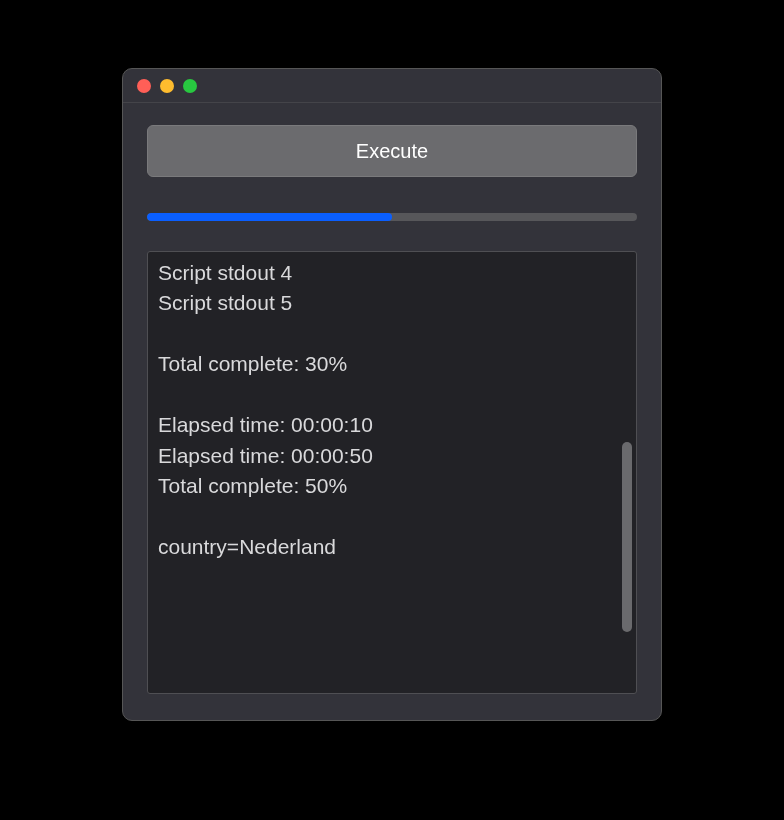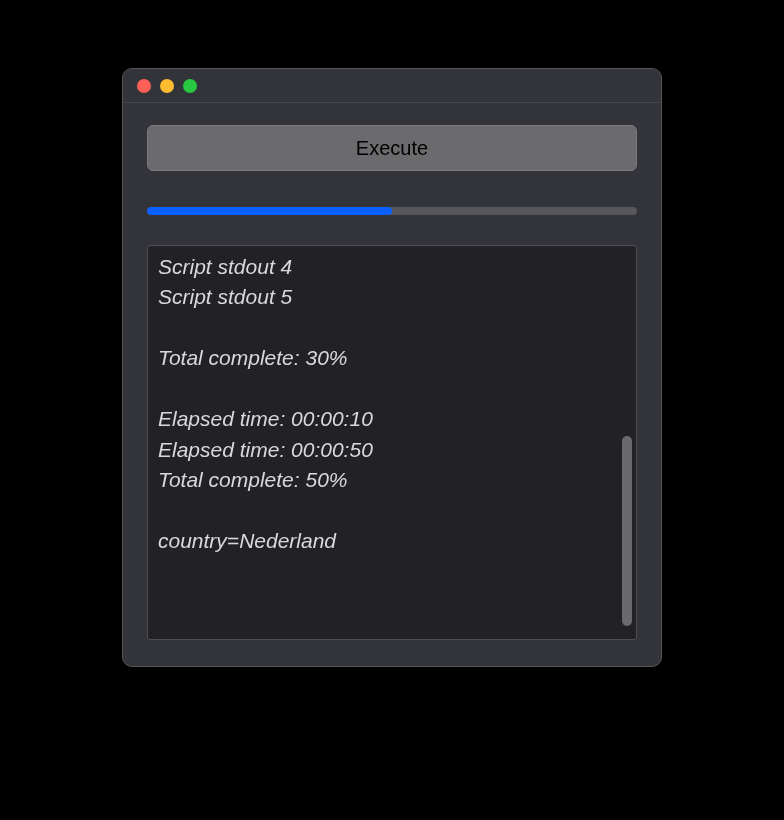--- a/index.html
+++ b/index.html
@@ -35,25 +35,25 @@
       border-radius: 50%;
     }
     .tl-close { background: #ff5f57; }
     .tl-min   { background: #febc2e; }
     .tl-max   { background: #28c840; }
     .content {
       padding: 22px 24px 26px 24px;
     }
     .execute-btn {
       width: 100%;
-      height: 46px;
+      height: 52px;
       background: #6b6b6e;
       border: 1px solid #7a7a7c;
       border-radius: 6px;
-      color: #000000;
+      color: #ffffff;
       font-size: 20px;
       cursor: pointer;
       display: flex;
       align-items: center;
       justify-content: center;
     }
     .progress-track {
       margin-top: 36px;
       width: 100%;
       height: 8px;
@@ -65,29 +65,28 @@
     .progress-fill {
       height: 100%;
       background: #0a5fff;
       border-radius: 4px;
     }
     .output-area {
       margin-top: 30px;
       background: #222226;
       border: 1px solid #4f4f53;
       border-radius: 3px;
-      height: 395px;
+      height: 443px;
       position: relative;
       padding: 6px 14px 6px 10px;
       color: #d9d9db;
       font-size: 21px;
       line-height: 1.45;
       white-space: pre-wrap;
       overflow: hidden;
-      font-style: italic;
     }
     .scrollbar {
       position: absolute;
       right: 4px;
       top: 190px;
       width: 10px;
       height: 190px;
       background: #6a6a6d;
       border-radius: 5px;
     }

